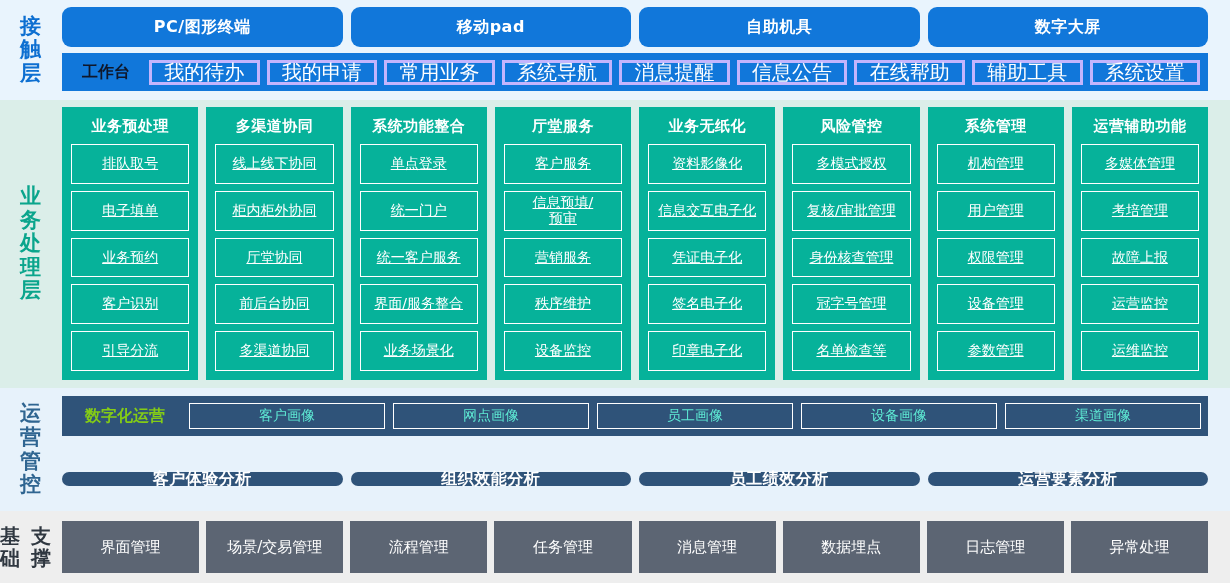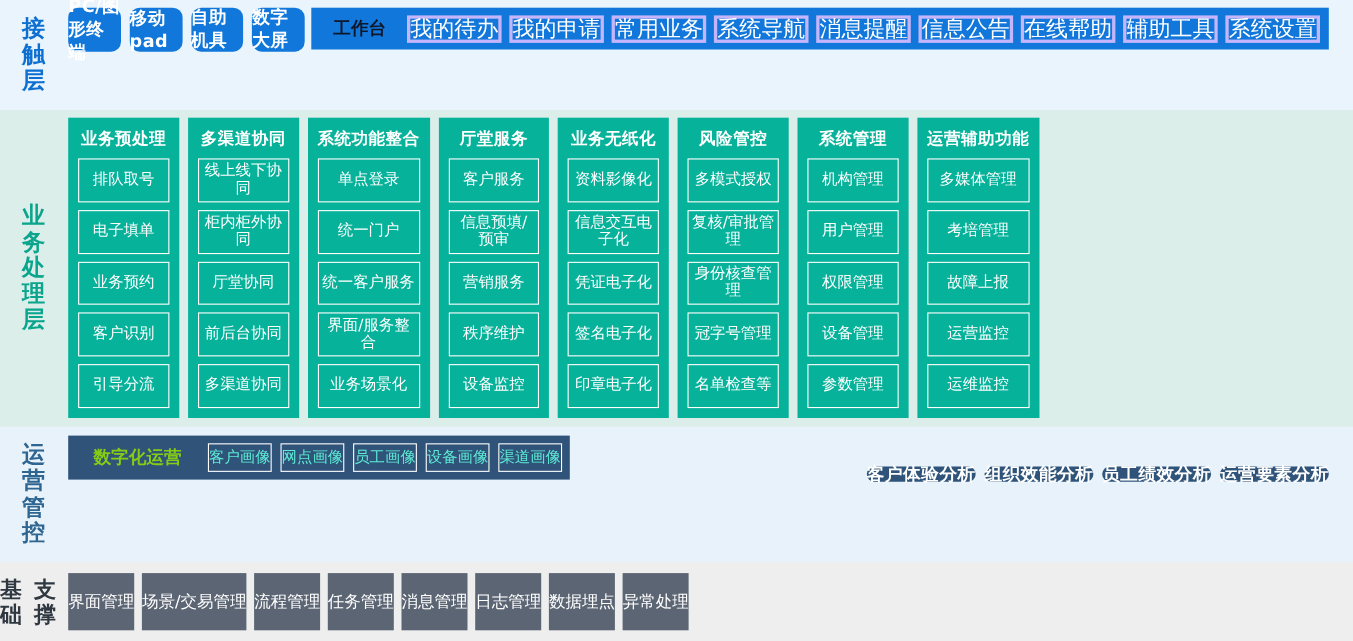--- a/index.html
+++ b/index.html
@@ -15,21 +15,21 @@
   
   .band{display:flex;align-items:stretch;box-sizing:border-box;}
   .band-label{
     flex:0 0 62px;display:flex;align-items:center;justify-content:center;
     font-weight:bold;letter-spacing:1px;box-sizing:border-box;
   }
   .band-label .vtext{
     display:flex;flex-direction:column;align-items:center;justify-content:center;
     line-height:1.12;
   }
-  .band-body{flex:1 1 auto;display:flex;flex-direction:row;box-sizing:border-box;justify-content:space-between;}
+  .band-body{flex:1 1 auto;display:flex;flex-direction:column;box-sizing:border-box;}
 
   
   .contact{background:#e9f4fd;height:100px;padding:0;}
   .contact .band-label{color:#0d6fd1;font-size:21px;}
   .contact .band-body{padding:7px 22px 7px 0;gap:6px;}
   .channels{display:flex;gap:8px;height:40px;}
   .channel{
     flex:1 1 0;background:#1177da;border-radius:9px;color:#fff;
     display:flex;align-items:center;justify-content:center;
     font-size:16px;font-weight:bold;letter-spacing:.5px;
@@ -57,21 +57,21 @@
     align-items:center;padding:8px 9px 9px 9px;box-sizing:border-box;gap:7px;
   }
   .col-title{
     color:#ffffff;font-size:15px;font-weight:bold;letter-spacing:.5px;
     height:22px;display:flex;align-items:center;justify-content:center;
     white-space:nowrap;
   }
   .col-item{
     width:100%;flex:1 1 0;border:1px solid #ffffff;color:#ffffff;
     display:flex;align-items:center;justify-content:center;text-align:center;
-    font-size:14px;line-height:1.12;box-sizing:border-box;padding:0 2px;
+    font-size:14px;line-height:1.12;box-sizing:border-box;padding:0 2px;text-decoration:underline;
   }
 
   
   .ops{background:#e7f2fb;height:123px;}
   .ops .band-label{color:#2f6591;font-size:21px;}
   .ops .band-body{padding:8px 22px 8px 0;gap:8px;}
   .ops-row1{
     height:40px;background:#2f5379;display:flex;align-items:center;
     padding:0 7px;gap:8px;box-sizing:border-box;
   }
@@ -258,20 +258,20 @@
         <span>支撑</span>
       </span>
     </div>
     <div class="band-body">
       <div class="found-row">
         <div class="found-item">界面管理</div>
         <div class="found-item">场景/交易管理</div>
         <div class="found-item">流程管理</div>
         <div class="found-item">任务管理</div>
         <div class="found-item">消息管理</div>
+        <div class="found-item">数据埋点</div>
         <div class="found-item">日志管理</div>
-        <div class="found-item">数据埋点</div>
         <div class="found-item">异常处理</div>
       </div>
     </div>
   </section>
 
 </div>
 
 </body></html>

